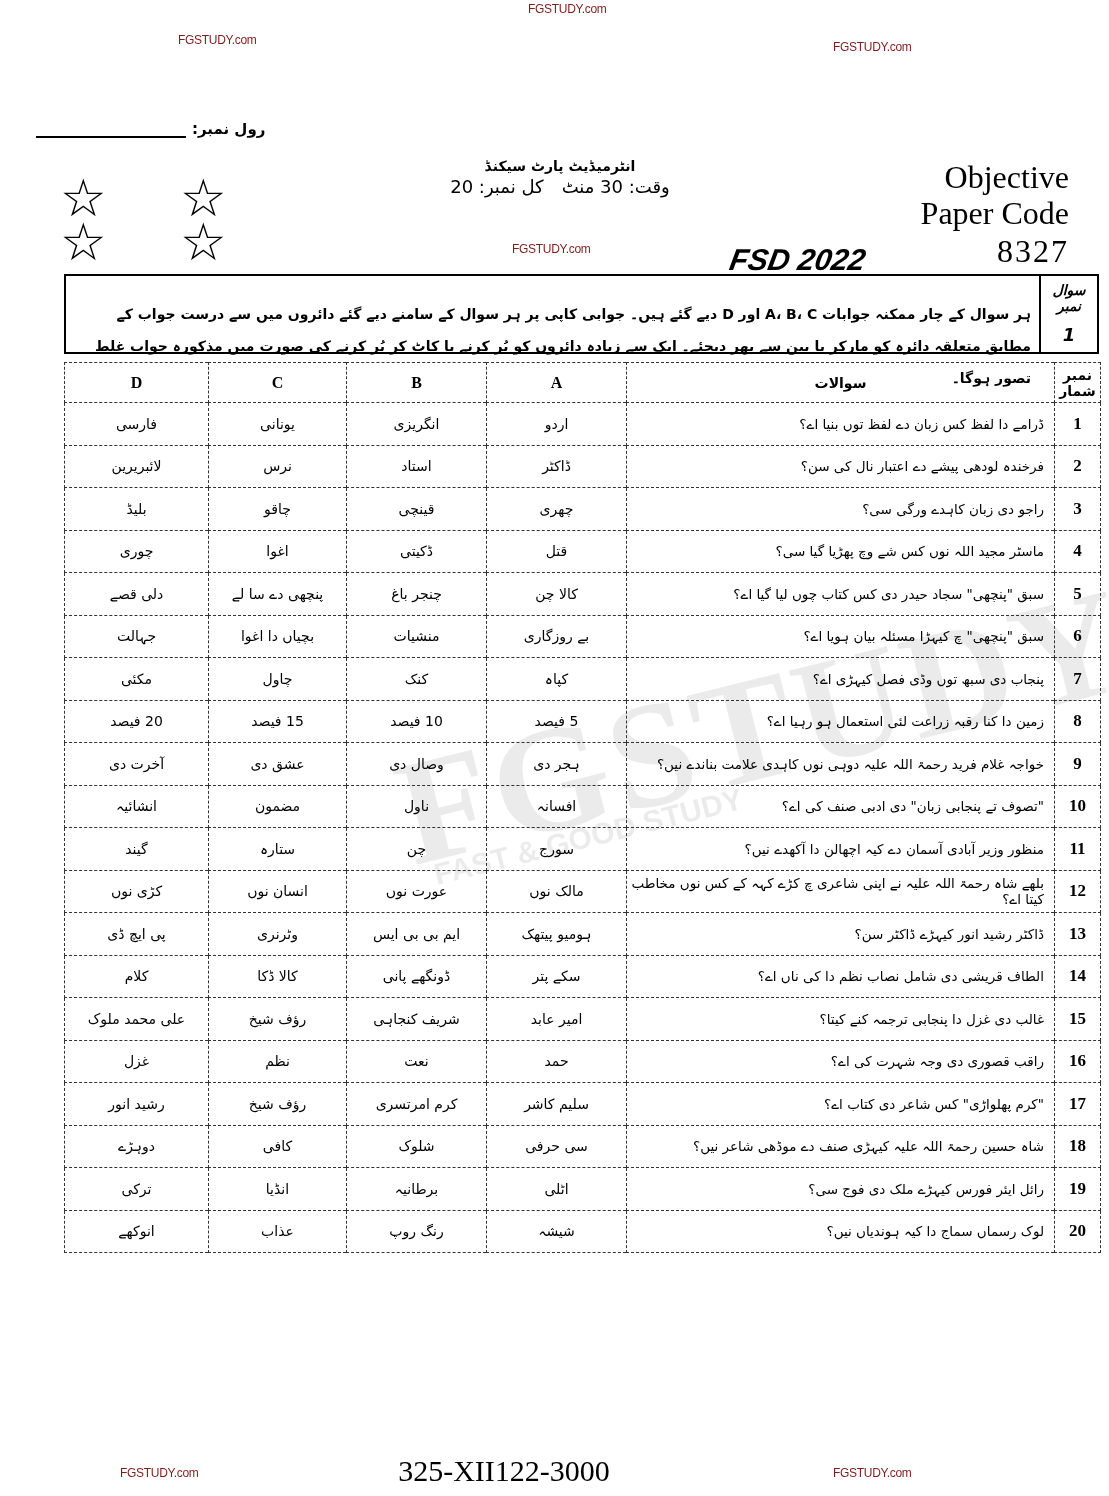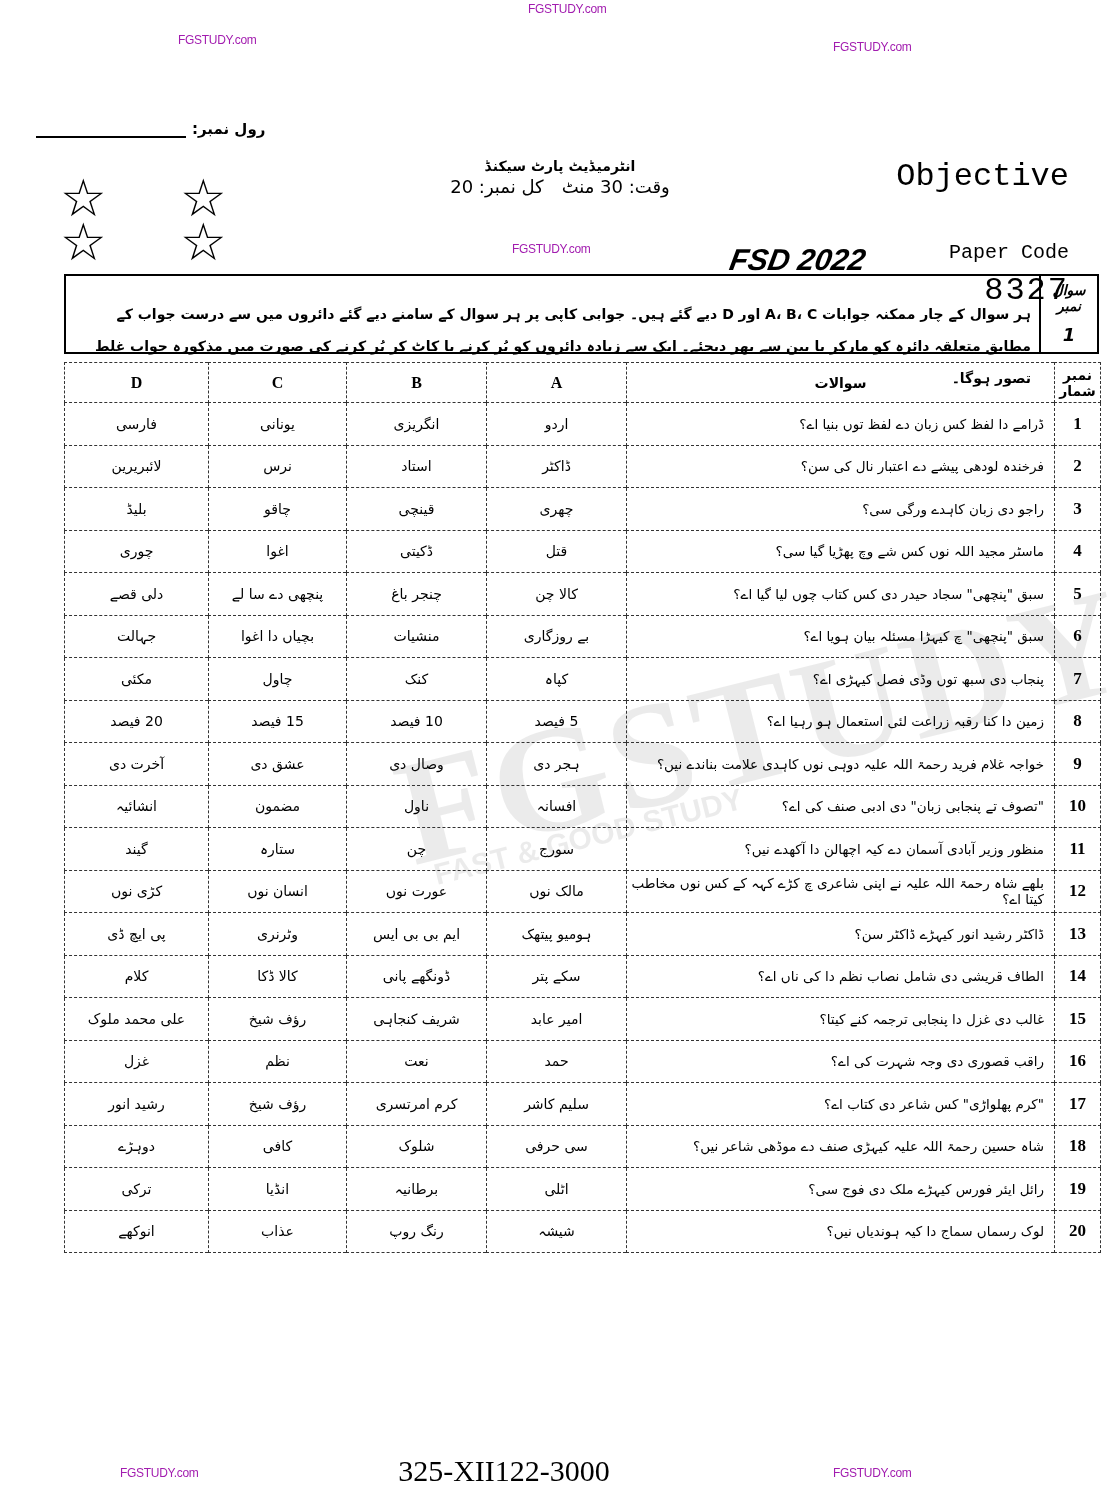--- a/index.html
+++ b/index.html
@@ -1,19 +1,19 @@
 <!DOCTYPE html>
 <html><head>
 <meta charset="utf-8">
 <style>
   * { box-sizing: border-box; margin: 0; padding: 0; }
   html, body { width: 1109px; height: 1496px; background: #ffffff; overflow: hidden; }
   body { position: relative; font-family: "DejaVu Sans", sans-serif; color: #000; }
 
-  .wm-small { position: absolute; font-family: "Liberation Sans", sans-serif; font-size: 12px; color: #a21caf; letter-spacing: -0.3px; }
+  .wm-small { position: absolute; font-family: "Liberation Sans", sans-serif; font-size: 12px; color: #7f1d1d; letter-spacing: -0.3px; }
   .wm-big {
     position: absolute; left: 390px; top: 640px; font-family: "Liberation Serif", serif;
     font-size: 150px; font-weight: bold; color: rgba(0,0,0,0.08); transform: rotate(-14deg);
     letter-spacing: 4px; pointer-events: none; z-index: 1;
   }
   .wm-tag {
     position: absolute; left: 430px; top: 820px; font-family: "Liberation Sans", sans-serif;
     font-size: 30px; font-weight: bold; color: rgba(0,0,0,0.08); transform: rotate(-14deg); z-index: 1;
   }
 
@@ -22,23 +22,23 @@
   .roll .line { width: 150px; border-bottom: 2px solid #000; height: 18px; }
 
   .stars { position: absolute; left: 60px; top: 172px; width: 180px; height: 100px; }
   .star { position: absolute; font-size: 52px; line-height: 52px; color: #000; }
 
   .header-center { position: absolute; left: 400px; top: 158px; width: 320px; text-align: center; direction: rtl; }
   .header-center .l1 { font-size: 14px; font-weight: bold; }
   .header-center .l2 { font-size: 24px; font-weight: bold; margin-top: 2px; }
   .header-center .l3 { font-size: 18px; margin-top: 2px; display: flex; justify-content: center; gap: 18px; }
 
-  .obj { position: absolute; right: 40px; top: 160px; text-align: right; font-family: Liberation Mono, monospace; }
+  .obj { position: absolute; right: 40px; top: 160px; text-align: right; font-family: Liberation Serif, serif; }
   .obj .t1 { font-size: 32px; line-height: 34px; }
-  .obj .t2 { font-size: 20px; line-height: 38px; margin-top: 40px; }
+  .obj .t2 { font-size: 32px; line-height: 38px; }
   .obj .code { font-size: 32px; line-height: 38px; letter-spacing: 2px; }
   .stamp { position: absolute; left: 730px; top: 243px; font-family: "Liberation Sans", sans-serif; font-weight: bold; font-style: italic; font-size: 30px; transform: skewX(-10deg); }
 
   .instr { position: absolute; left: 64px; top: 274px; width: 1035px; height: 80px; border: 2px solid #000; display: flex; direction: rtl; }
   .instr .qno { width: 58px; border-left: 2px solid #000; text-align: center; font-size: 14px; font-weight: bold; padding-top: 6px; font-style: italic; }
   .instr .qno .n { font-size: 18px; margin-top: 10px; }
   .instr .text { flex: 1; font-size: 14px; font-weight: bold; padding: 6px 8px; line-height: 32px; text-align: right; margin-top: 16px; }
 
   table.mcq { position: absolute; left: 64px; top: 362px; width: 1036px; border-collapse: collapse; direction: rtl; table-layout: fixed; z-index: 2; }
   table.mcq td, table.mcq th { border: 1.5px dashed #333; height: 42.5px; text-align: center; font-size: 14px; font-weight: normal; background: transparent; }

